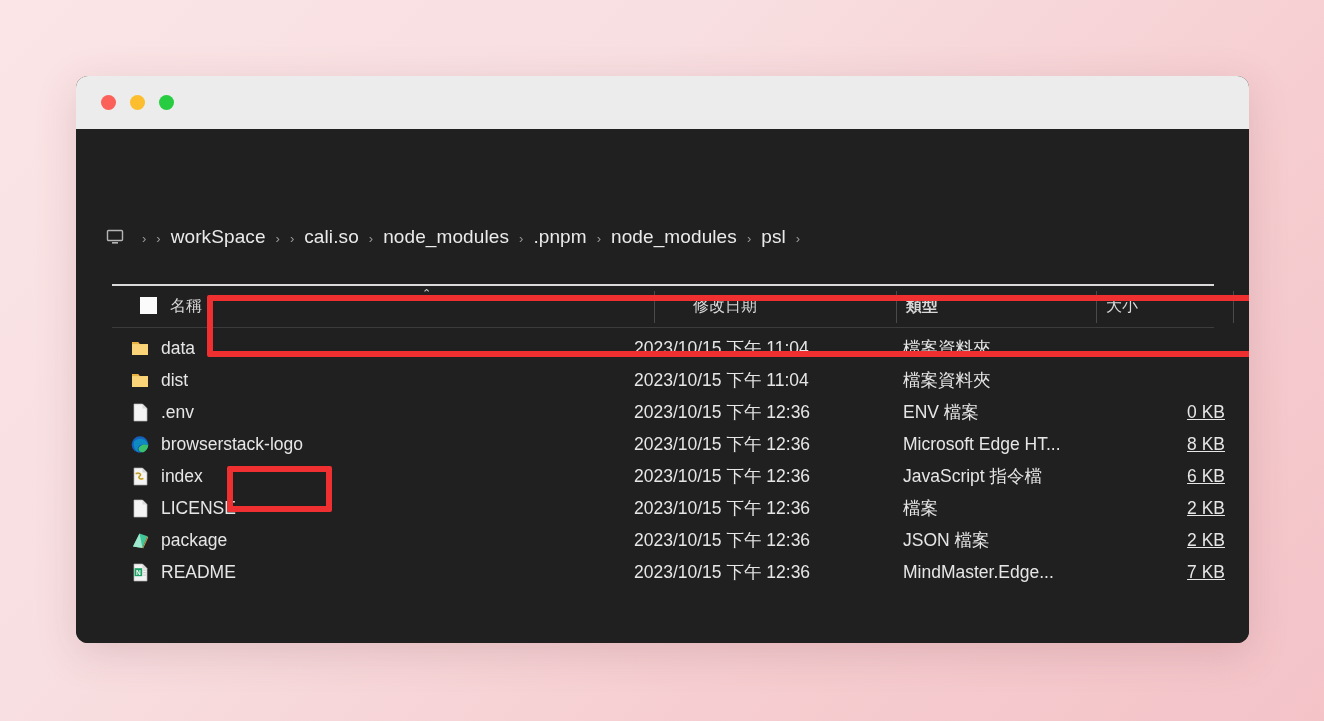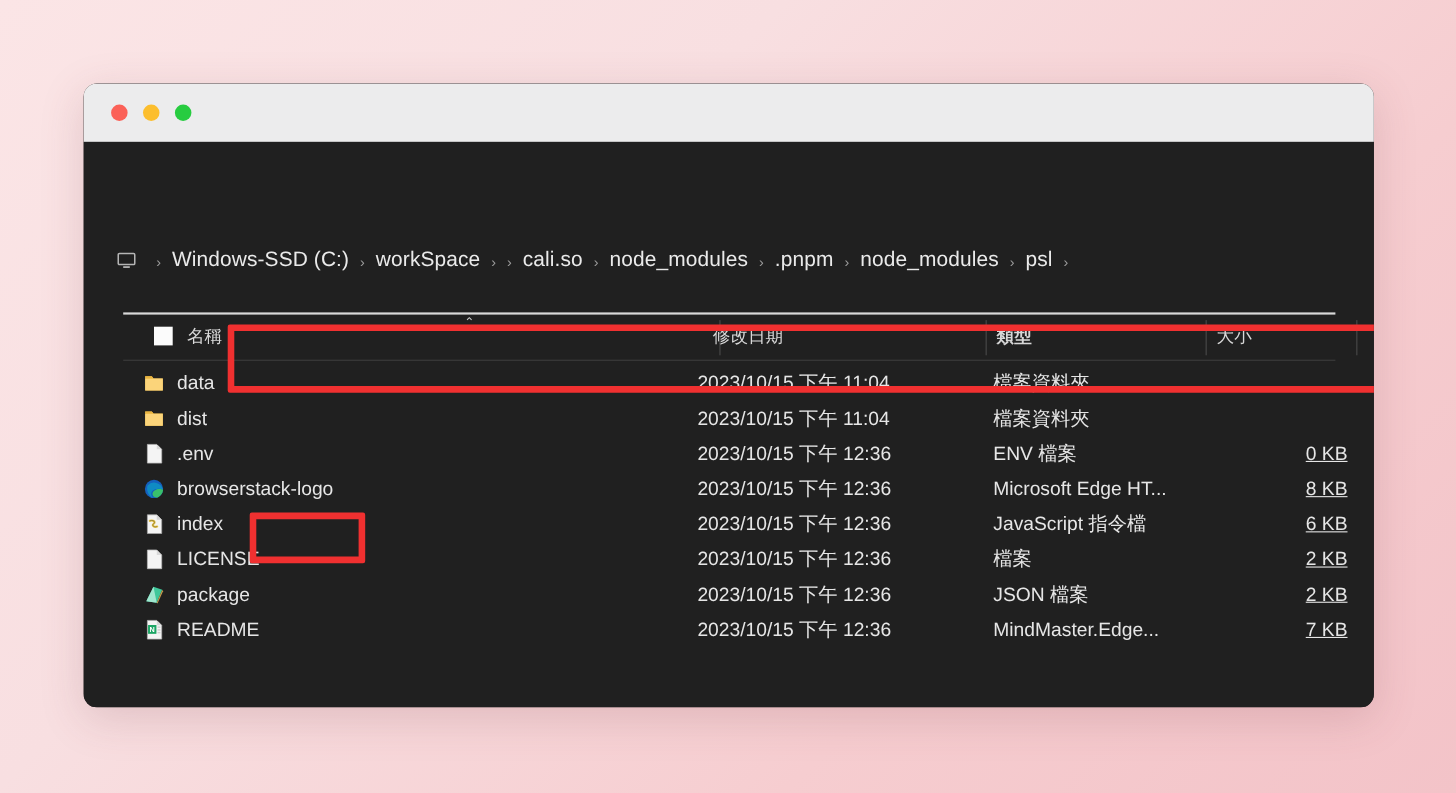--- a/index.html
+++ b/index.html
@@ -133,21 +133,21 @@
     position: absolute;
   }
   #head-check {
     position: absolute;
     left: 28px;
     top: 11px;
     width: 17px; height: 17px;
     background: #fbfbfb;
   }
   .hc-name { left: 58px; }
-  .hc-date { left: 536px; text-align: right; }
+  .hc-date { left: 581px; text-align: right; }
   .hc-type { left: 794px; font-weight: bold; }
   .hc-size { left: 994px; }
 
   #rows { position: relative; padding-top: 4px; }
   .row {
     height: 32px;
     display: flex;
     align-items: center;
     position: relative;
     font-size: 17.5px;
@@ -197,21 +197,20 @@
 
     <div id="addressbar">
       <span id="addr-left-icon">
         <svg width="18" height="18" viewBox="0 0 18 18">
           <rect x="1.5" y="2.5" width="15" height="10" rx="1" fill="none" stroke="#d0d0d0" stroke-width="1.4"></rect>
           <rect x="6" y="14" width="6" height="1.6" fill="#d0d0d0"></rect>
         </svg>
       </span>
       <div class="crumbs">
         <span class="sep lead">›</span>
-        <span class="crumb">Windows-SSD (C:)</span>
         <span class="sep">›</span>
         <span class="crumb">workSpace</span>
         <span class="sep">›</span>
         <span class="sep">›</span>
         <span class="crumb">cali.so</span>
         <span class="sep">›</span>
         <span class="crumb">node_modules</span>
         <span class="sep">›</span>
         <span class="crumb">.pnpm</span>
         <span class="sep">›</span>

